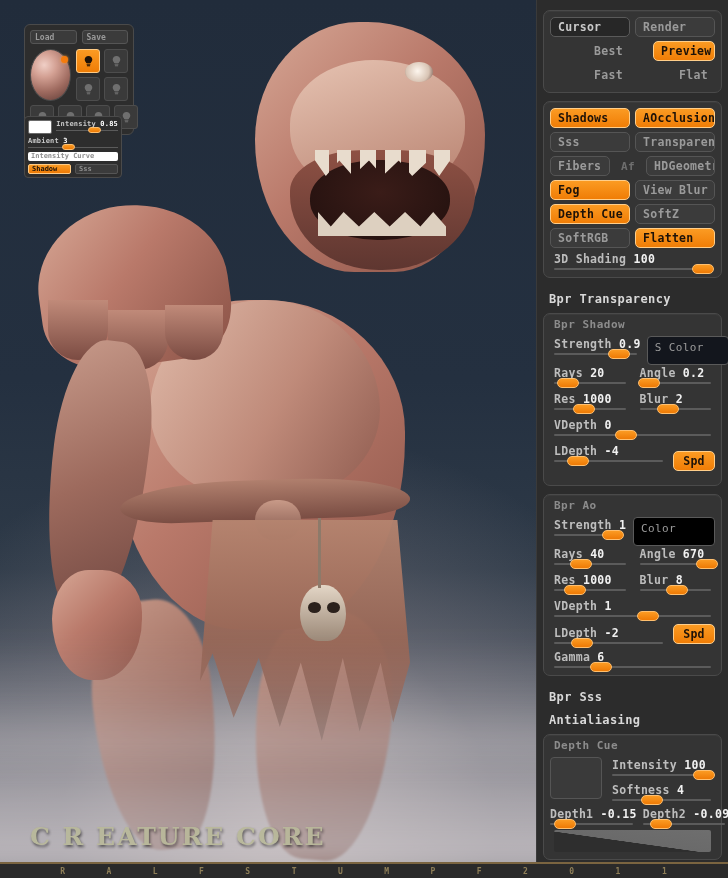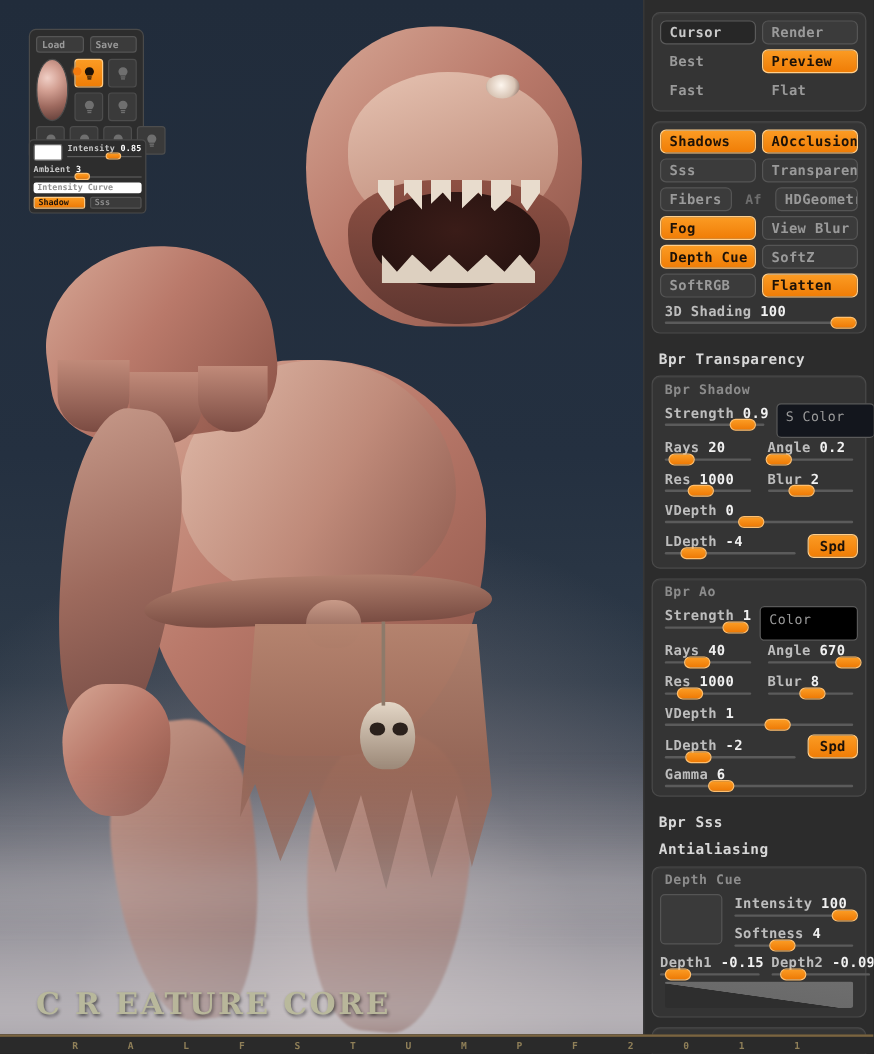--- a/index.html
+++ b/index.html
@@ -65,21 +65,21 @@
     flex:1;height:20px;line-height:19px;
     background:#3b3b3b;border:1px solid #555;border-radius:5px;
     color:#9a9a9a;font-size:11.5px;font-weight:bold;letter-spacing:.3px;
     padding-left:7px;white-space:nowrap;overflow:hidden;
   }
   .btn.dark{background:#272727;border-color:#5a5a5a;color:#c9c9c9;}
   .btn.on{
     background:linear-gradient(180deg,#fb9b23 0%,#f07d06 100%);
     border-color:#ffce8a;color:#1d1208;
   }
-  .btn.plain{background:transparent;border-color:transparent;color:#9a9a9a;}
+  .btn.plain{background:transparent;border-color:transparent;color:#9a9a9a;margin-left:36px;}
   .btn.tiny{flex:0 0 26px;padding-left:5px;font-size:11px;color:#6e6e6e;
             background:transparent;border-color:transparent;}
 
   
   .sl{position:relative;margin:1px 0 7px 0;}
   .sl-lab{
     color:#bdbdbd;font-size:11.5px;font-weight:bold;letter-spacing:.3px;
     white-space:nowrap;padding-left:4px;
   }
   .sl-lab .v{color:#f1f1f1;}
@@ -102,21 +102,21 @@
   .colorbox{
     height:29px;background:#13161d;border:1px solid #5a5a5a;border-radius:4px;
     color:#9b9b9b;font-size:11px;line-height:22px;padding-left:7px;letter-spacing:.4px;
   }
   .gradwrap{height:22px;margin:5px 4px 0 4px;background:#2e2e2e;border-radius:2px;overflow:hidden;}
   .gradwrap i{display:block;width:100%;height:100%;
     background:linear-gradient(to top right,#2e2e2e 0%,#2e2e2e 46%,#6a6a6a 47%,#6e6e6e 100%);}
 
   
   #lightpanel{
-    position:absolute;left:24px;top:24px;width:96px;
+    position:absolute;left:24px;top:24px;width:110px;
     background:#2d2d2d;border:1px solid #4a4a4a;border-radius:6px;padding:5px;
   }
   .lp-row{display:flex;gap:5px;margin-bottom:5px;}
   .lp-btn{
     flex:1;height:14px;line-height:13px;background:#3b3b3b;border:1px solid #555;
     border-radius:3px;color:#9a9a9a;font-size:8px;font-weight:bold;padding-left:4px;
   }
   .lp-body{display:flex;gap:5px;}
   .lp-sphere{
     width:52px;height:52px;border-radius:50%;
@@ -425,21 +425,21 @@
       <div class="sl">
         <div class="sl-lab">
           <span>VDepth</span>
           <span class="v">0</span>
         </div>
         <div class="sl-track">
           <div class="sl-knob" style="left:46%;"></div>
         </div>
       </div>
       <div class="swatch-row" style="align-items:center;">
-        <div class="sl" style="flex:1;margin-bottom:4px;">
+        <div class="sl" style="flex:1;margin-bottom:16px;">
           <div class="sl-lab">
             <span>LDepth</span>
             <span class="v">-4</span>
           </div>
           <div class="sl-track">
             <div class="sl-knob" style="left:22%;"></div>
           </div>
         </div>
         <div class="btn on" style="flex:0 0 42px;text-align:center;padding-left:0;">Spd</div>
       </div>

